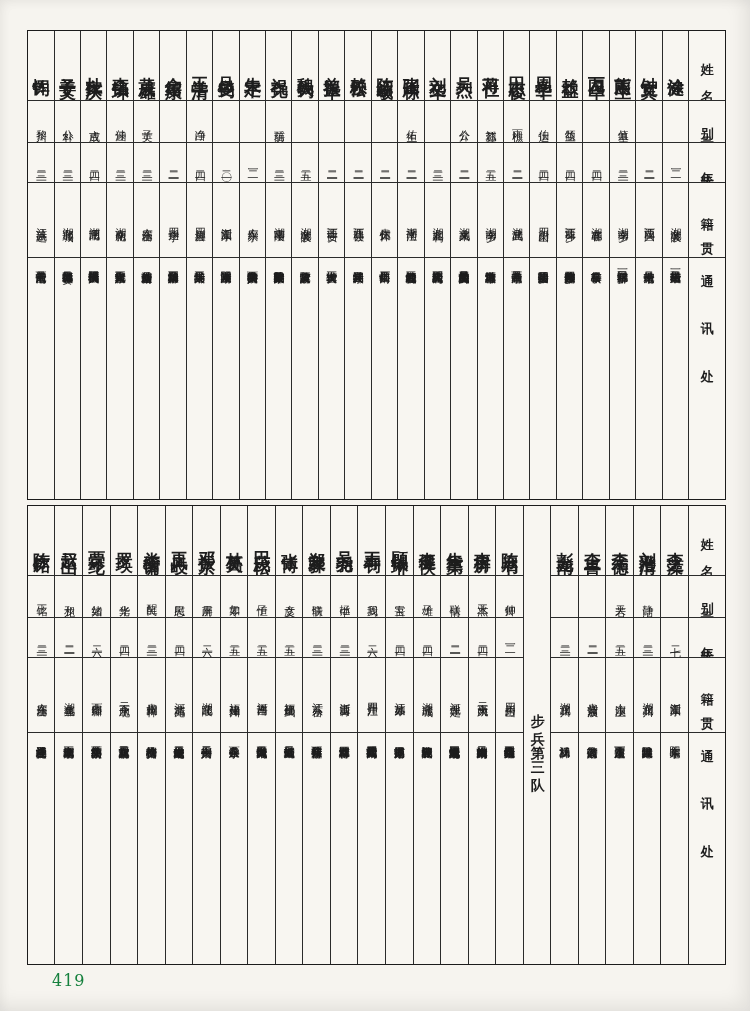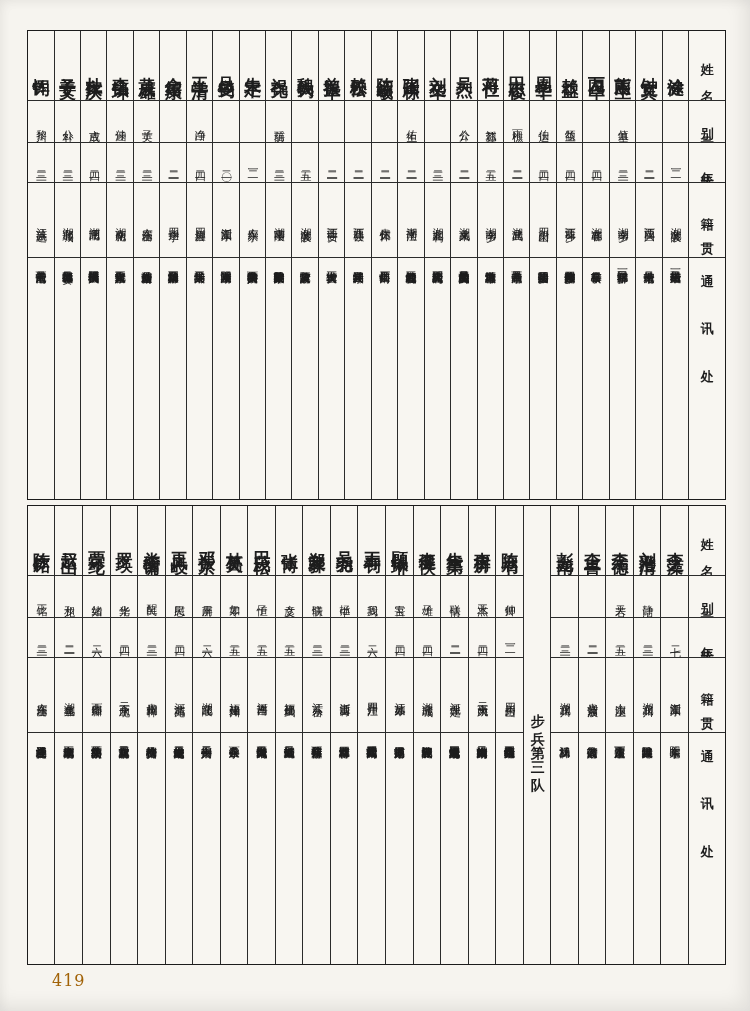--- a/index.html
+++ b/index.html
@@ -54,21 +54,21 @@
   .divider-text{font-size:14px;font-weight:600;letter-spacing:16px;margin-bottom:-16px;}
   .hl{font-size:13px;font-weight:bold;}
   .hl-name{letter-spacing:26px;margin-bottom:-26px;}
   .hl-alias{letter-spacing:9px;margin-bottom:-9px;}
   .hl-age{letter-spacing:2px;margin-bottom:-2px;}
   .hl-origin{letter-spacing:24px;margin-bottom:-24px;}
   .hl-addr{letter-spacing:48px;margin-bottom:-48px;}
   .page-number{
     position:absolute;left:52px;top:971px;
     font-family:"DejaVu Serif","Liberation Serif",serif;
-    font-size:16px;color:#a16207;letter-spacing:1px;
+    font-size:16px;color:#15803d;letter-spacing:1px;
   }
 </style>
 </head>
 <body>
 
 <div class="sheet">
   <section class="block" id="block-top">
   <div class="col hdr">
     <div class="cell r-name">
           <span class="vtext hl hl-name">姓名</span>

